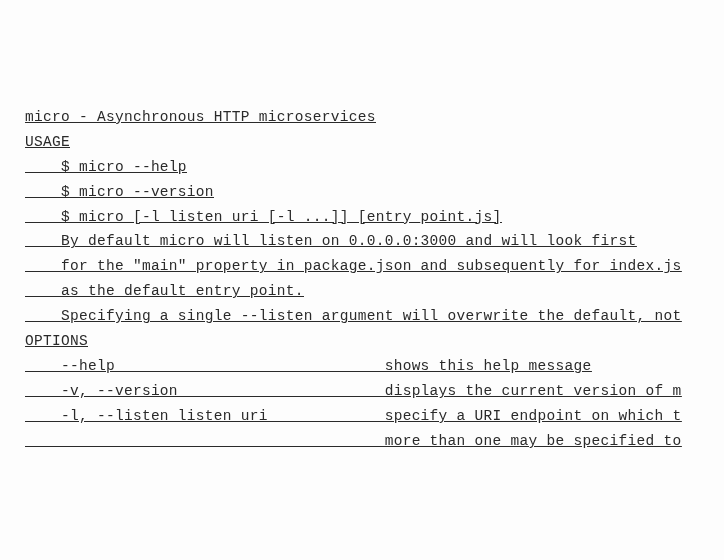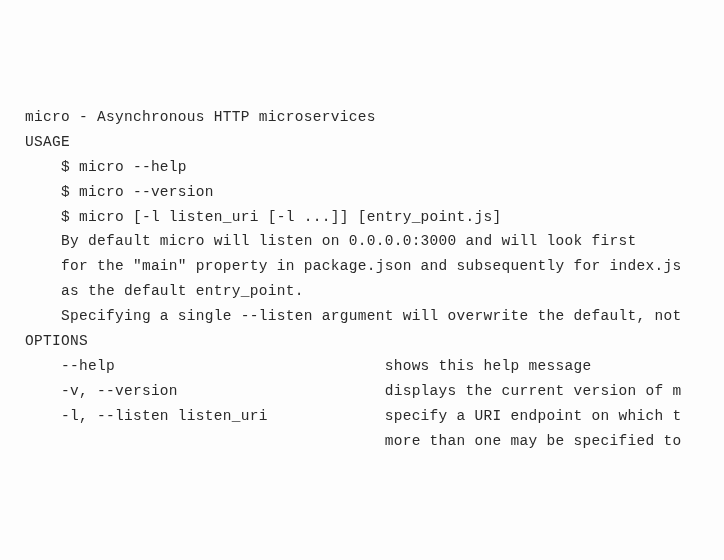--- a/index.html
+++ b/index.html
@@ -1,18 +1,19 @@
 <!DOCTYPE html>
 <html><head>
   <meta charset="utf-8">
   <style>
     * {
       margin: 0;
       padding: 0;
       box-sizing: border-box;
+      text-decoration: underline;
     }
     body {
       font-family: "SF Mono", "Monaco", "Menlo", "Consolas", "Liberation Mono", "Courier New", monospace;
       font-size: 14.5px;
       line-height: 1.72;
       color: #2a2a2a;
       background: #fdfdfd;
       padding: 5px 0 0 25px;
       white-space: pre;
       letter-spacing: 0.02em;

